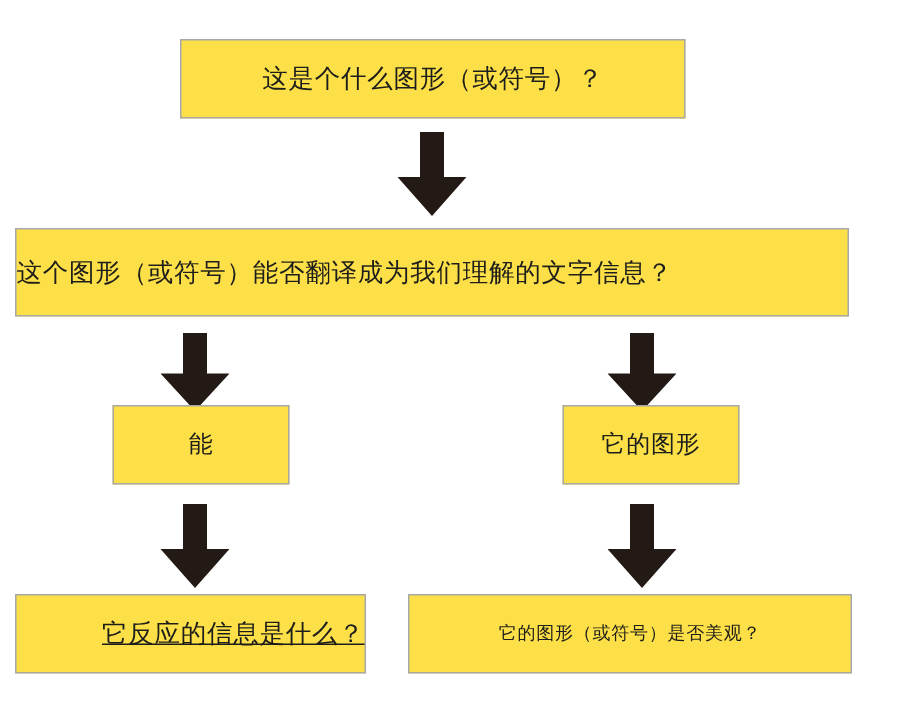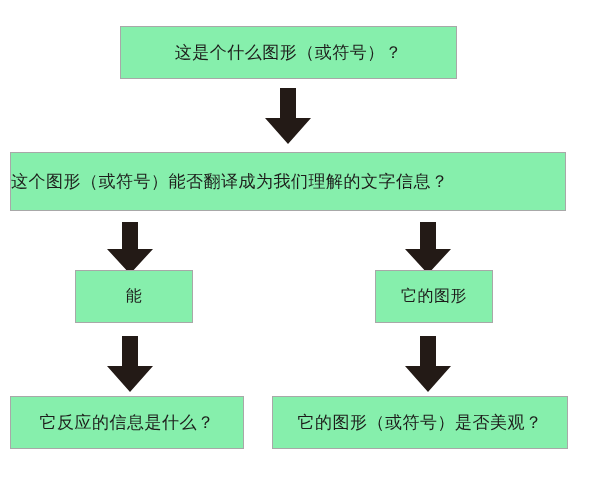--- a/index.html
+++ b/index.html
@@ -19,48 +19,48 @@
     position: relative;
     width: 600px;
     height: 479px;
     background: #ffffff;
   }
 
   
   .node {
     position: absolute;
     box-sizing: border-box;
-    background: #86efac;
+    background: #fde047;
     border: 1px solid #a8a8a8;
     display: flex;
     align-items: center;
     color: #1d1d1b;
     letter-spacing: 0.5px;
     white-space: nowrap;
   }
   .node .node-text {
     display: block;
     width: 100%;
   }
 
   .node-center .node-text { text-align: center; }
 
   
   #node-question      { left: 120px; top: 26px;  width: 337px; height: 53px; font-size: 17px; }
   #node-translatable  { left: 10px;  top: 152px; width: 556px; height: 59px; font-size: 17px; }
   #node-yes           { left: 75px;  top: 270px; width: 118px; height: 53px; font-size: 16px; }
   #node-not-yet       { left: 375px; top: 270px; width: 118px; height: 53px; font-size: 16px; }
   #node-yes-followup  { left: 10px;  top: 396px; width: 234px; height: 53px; font-size: 17px; }
-  #node-not-yet-followup { left: 272px; top: 396px; width: 296px; height: 53px; font-size: 17px; }
+  #node-not-yet-followup { left: 272px; top: 396px; width: 296px; height: 53px; font-size: 12px; }
 
   #node-question     .node-text { text-align: center; }
   #node-translatable .node-text { text-align: left; }
   #node-yes          .node-text { text-align: center; }
   #node-not-yet      .node-text { text-align: center; }
-  #node-yes-followup .node-text { text-align: center; }
+  #node-yes-followup .node-text { text-align: right; text-decoration: underline; }
   #node-not-yet-followup .node-text { text-align: center; }
 
   
   .arrow {
     position: absolute;
     display: block;
   }
   .arrow svg { display: block; }
 
   #arrow-main   { left: 265px; top: 88px;  width: 46px; height: 56px; }

